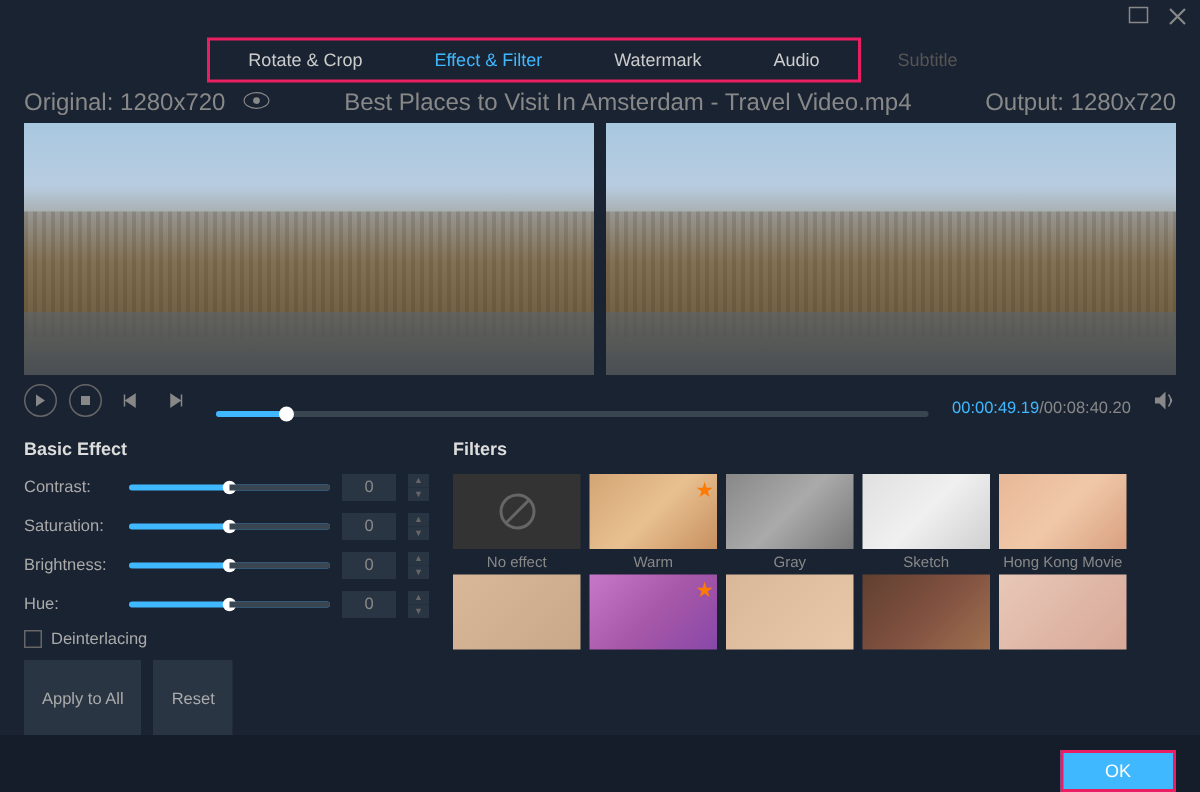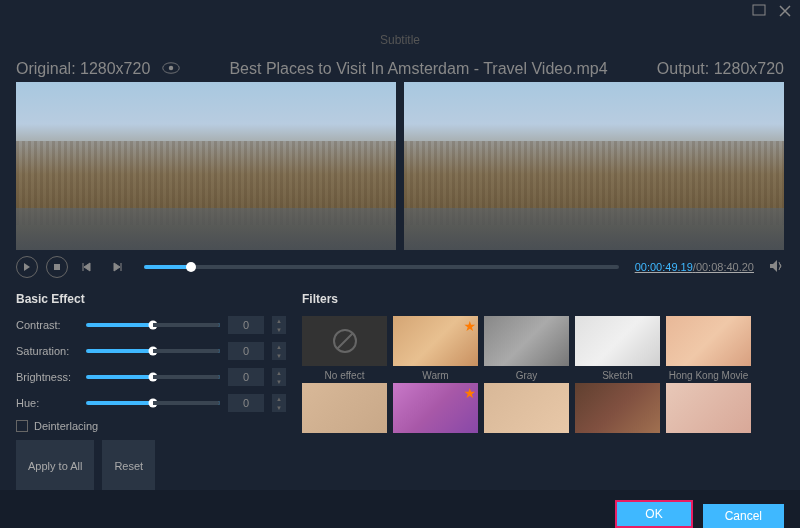--- a/index.html
+++ b/index.html
@@ -16,21 +16,21 @@
 
 .info-row { display:flex; justify-content:space-between; align-items:center; padding:4px 16px; font-size:16px; color:#888; }
 .info-left { display:flex; align-items:center; gap:12px; }
 .eye-icon { width:18px; height:12px; }
 
 .previews { display:flex; gap:8px; padding:0 16px; }
 .preview { flex:1; height:168px; background:linear-gradient(180deg,#a8c8e0 0%,#b8cce0 25%,#8a7a5a 55%,#7a6a4a 70%,#6a5a3a 85%,#5a4a3a 100%); position:relative; overflow:hidden; }
 .preview::before { content:''; position:absolute; top:35%; left:0; right:0; height:50%; background:repeating-linear-gradient(90deg,rgba(90,70,50,0.4) 0,rgba(90,70,50,0.4) 3px,rgba(110,90,70,0.3) 3px,rgba(110,90,70,0.3) 6px); }
 .preview::after { content:''; position:absolute; bottom:0; left:0; right:0; height:25%; background:linear-gradient(180deg,rgba(90,100,110,0.6),rgba(70,80,90,0.8)); }
 
-.player { display:flex; align-items:center; padding:6px 16px; gap:8px;text-decoration:underline; }
+.player { display:flex; align-items:flex-end; padding:6px 16px; gap:8px; }
 .player-btn { width:22px; height:22px; display:flex; align-items:center; justify-content:center; cursor:pointer; }
 .player-btn.circle { border:1px solid #666; border-radius:50%; }
 .player-btn svg { width:10px; height:10px; fill:#888; }
 .timeline { flex:1; height:4px; background:#3a4552; position:relative; margin:0 8px; border-radius:2px; }
 .timeline-fill { position:absolute; left:0; top:0; height:100%; width:10%; background:#3fb8ff; border-radius:2px; }
 .timeline-thumb { position:absolute; left:10%; top:50%; transform:translate(-50%,-50%); width:10px; height:10px; background:#fff; border-radius:50%; }
 .time { color:#888; font-size:11px; }
 .time .cur { color:#3fb8ff; }
 .vol { width:16px; height:16px; margin-left:6px; }
 
@@ -85,20 +85,26 @@
 <div class="titlebar">
   <span><svg viewBox="0 0 14 14">
         <rect x="1" y="1" width="12" height="10" fill="none" stroke="#888"></rect>
       </svg></span>
   <span><svg viewBox="0 0 14 14">
         <path d="M2 2 L12 12 M12 2 L2 12" stroke="#888" stroke-width="1.5"></path>
       </svg></span>
 </div>
 
 <div class="tabs">
+  <div class="tabs-highlight">
+    <div class="tab">Rotate &amp; Crop</div>
+    <div class="tab active">Effect &amp; Filter</div>
+    <div class="tab">Watermark</div>
+    <div class="tab">Audio</div>
+  </div>
   <div class="tab disabled">Subtitle</div>
 </div>
 
 <div class="info-row">
   <div class="info-left">
     <span>Original: 1280x720</span>
     <span><svg class="eye-icon" viewBox="0 0 24 16">
           <ellipse cx="12" cy="8" rx="11" ry="7" fill="none" stroke="#888"></ellipse>
           <circle cx="12" cy="8" r="3" fill="#888"></circle>
         </svg></span>
@@ -251,14 +257,13 @@
           <div class="filter-thumb f-r6"></div>
         </div>
     </div>
   </div>
 </div>
 
 <div class="arrow"></div>
 
 <div class="footer">
   <div class="btn-ok">OK</div>
-  <div class="btn-cancel">Cancel</div>
 </div>
 
 </body></html>

